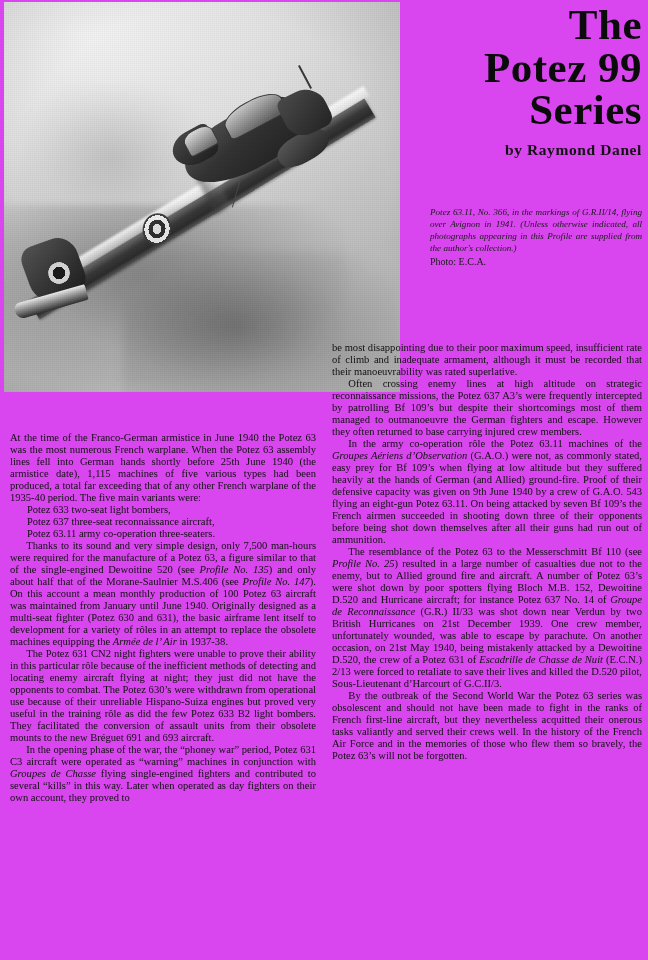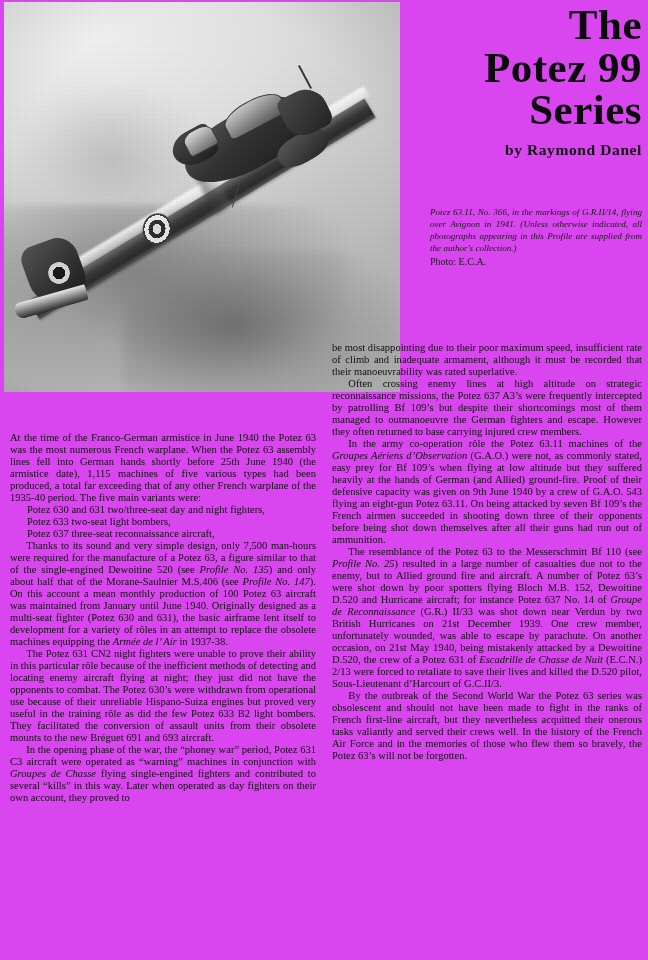--- a/index.html
+++ b/index.html
@@ -350,23 +350,23 @@
       <span>Potez 63.11, No. 366, in the markings of G.R.II/14, flying over Avignon in 1941. (Unless otherwise indicated, all photographs appearing in this Profile are supplied from the author's collection.)</span>
       <div class="caption-credit">Photo: E.C.A.</div>
     </div>
 
   </div>
 
   <div class="columns">
     <div class="col col-left" id="col-left">
         <p class="no-indent">At the time of the Franco-German armistice in June 1940 the Potez 63 was the most numerous French warplane. When the Potez 63 assembly lines fell into German hands shortly before 25th June 1940 (the armistice date), 1,115 machines of five various types had been produced, a total far exceeding that of any other French warplane of the 1935-40 period. The five main variants were:</p>
         <ul class="variant-list">
-          <li>Potez 630 and 631 two/three-seat day and night fighters,</li>
           <li>Potez 633 two-seat light bombers,</li>
           <li>Potez 637 three-seat reconnaissance aircraft,</li>
+          <li>Potez 63.11 army co-operation three-seaters.</li>
         </ul>
         <p><span>Thanks to its sound and very simple design, only 7,500 man-hours were required for the manufacture of a Potez 63, a figure similar to that of the single-engined Dewoitine 520 (see </span><span class="ital">Profile No. 135</span><span>) and only about half that of the Morane-Saulnier M.S.406 (see </span><span class="ital">Profile No. 147</span><span>). On this account a mean monthly production of 100 Potez 63 aircraft was maintained from January until June 1940. Originally designed as a multi-seat fighter (Potez 630 and 631), the basic airframe lent itself to development for a variety of rôles in an attempt to replace the obsolete machines equipping the </span><span class="ital">Armée de l’ Air</span><span> in 1937-38.</span></p>
         <p><span>The Potez 631 CN2 night fighters were unable to prove their ability in this particular rôle because of the inefficient methods of detecting and locating enemy aircraft flying at night; they just did not have the opponents to combat. The Potez 630’s were withdrawn from operational use because of their unreliable Hispano-Suiza engines but proved very useful in the training rôle as did the few Potez 633 B2 light bombers. They facilitated the conversion of assault units from their obsolete mounts to the new Bréguet 691 and 693 aircraft.</span></p>
         <p><span>In the opening phase of the war, the “phoney war” period, Potez 631 C3 aircraft were operated as “warning” machines in conjunction with </span><span class="ital">Groupes de Chasse</span><span> flying single-engined fighters and contributed to several “kills” in this way. Later when operated as day fighters on their own account, they proved to</span></p>
       </div>
     <div class="col col-right" id="col-right">
         <p class="no-indent"><span>be most disappointing due to their poor maximum speed, insufficient rate of climb and inadequate armament, although it must be recorded that their manoeuvrability was rated superlative.</span></p>
         <p><span>Often crossing enemy lines at high altitude on strategic reconnaissance missions, the Potez 637 A3’s were frequently intercepted by patrolling Bf 109’s but despite their shortcomings most of them managed to outmanoeuvre the German fighters and escape. However they often returned to base carrying injured crew members.</span></p>
         <p><span>In the army co-operation rôle the Potez 63.11 machines of the </span><span class="ital">Groupes Aériens d’Observation</span><span> (G.A.O.) were not, as commonly stated, easy prey for Bf 109’s when flying at low altitude but they suffered heavily at the hands of German (and Allied) ground-fire. Proof of their defensive capacity was given on 9th June 1940 by a crew of G.A.O. 543 flying an eight-gun Potez 63.11. On being attacked by seven Bf 109’s the French airmen succeeded in shooting down three of their opponents before being shot down themselves after all their guns had run out of ammunition.</span></p>
         <p><span>The resemblance of the Potez 63 to the Messerschmitt Bf 110 (see </span><span class="ital">Profile No. 25</span><span>) resulted in a large number of casualties due not to the enemy, but to Allied ground fire and aircraft. A number of Potez 63’s were shot down by poor spotters flying Bloch M.B. 152, Dewoitine D.520 and Hurricane aircraft; for instance Potez 637 No. 14 of </span><span class="ital">Groupe de Reconnaissance</span><span> (G.R.) II/33 was shot down near Verdun by two British Hurricanes on 21st December 1939. One crew member, unfortunately wounded, was able to escape by parachute. On another occasion, on 21st May 1940, being mistakenly attacked by a Dewoitine D.520, the crew of a Potez 631 of </span><span class="ital">Escadrille de Chasse de Nuit</span><span> (E.C.N.) 2/13 were forced to retaliate to save their lives and killed the D.520 pilot, Sous-Lieutenant d’Harcourt of G.C.II/3.</span></p>

